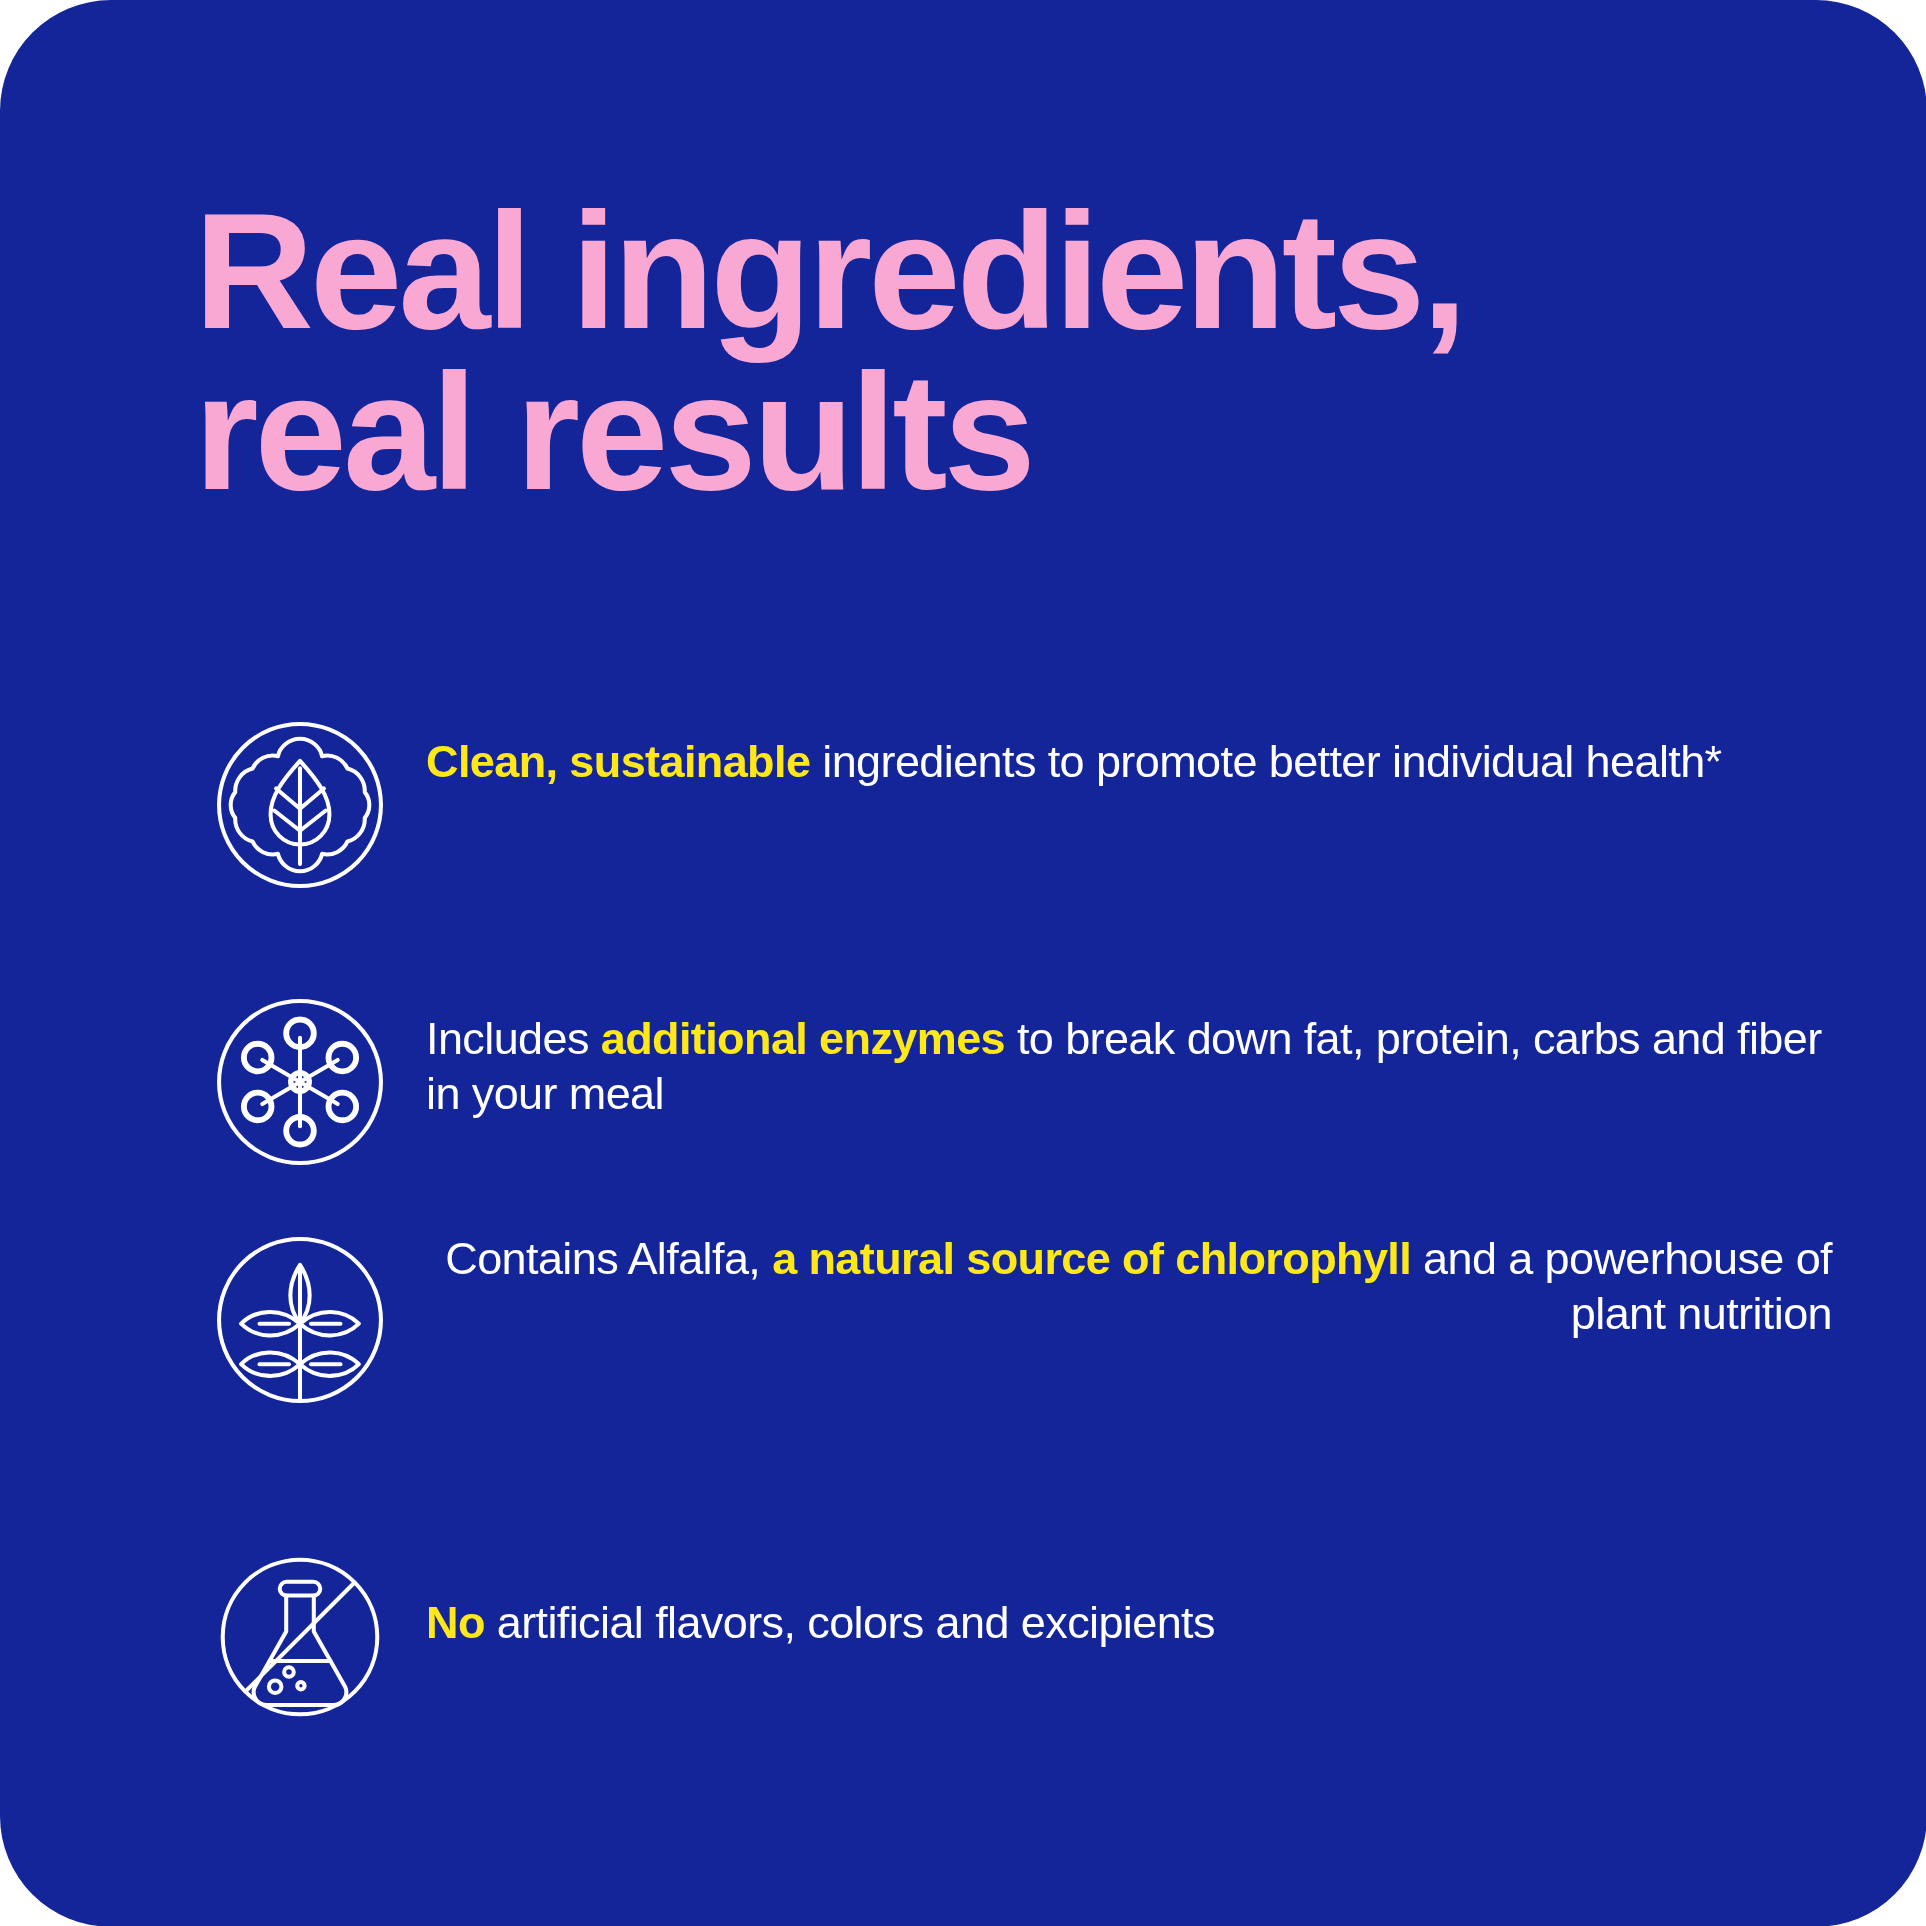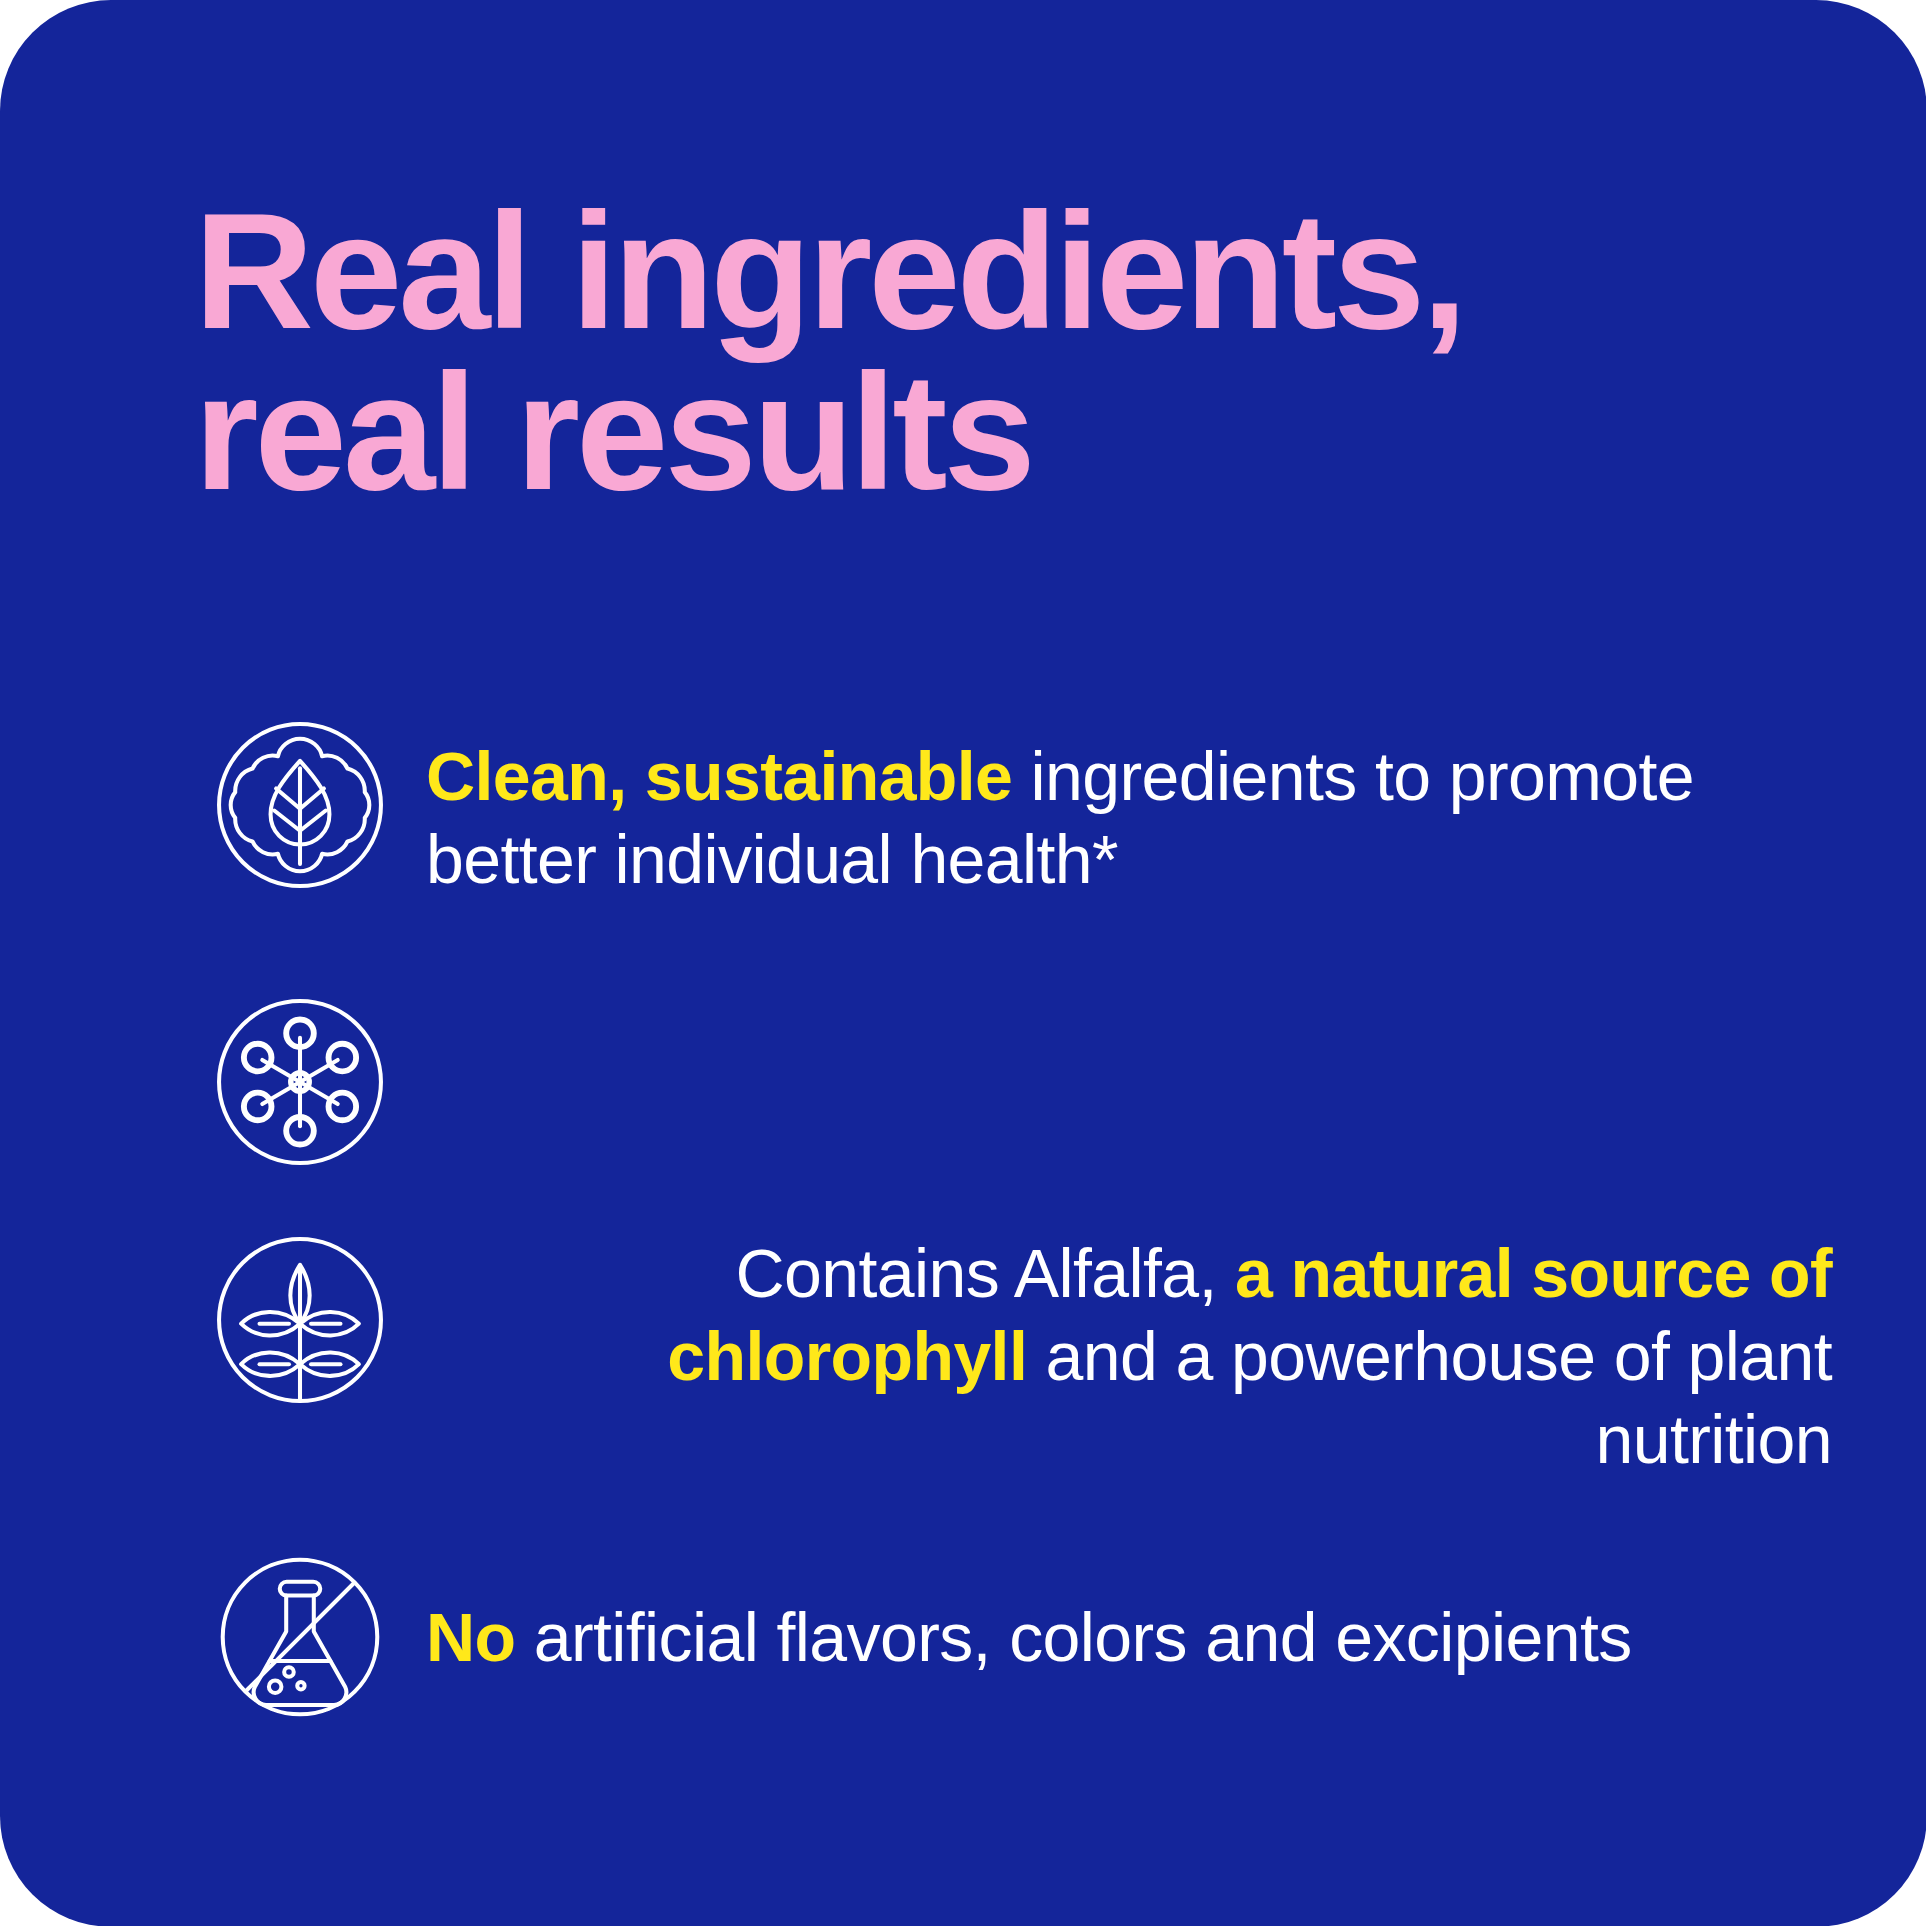--- a/index.html
+++ b/index.html
@@ -67,21 +67,21 @@
   .bullet-icon svg {
     display: block;
     width: 184px;
     height: 184px;
   }
 
   .bullet-text {
     flex: 1 1 auto;
     color: #ffffff;
     font-family: "Liberation Sans", sans-serif;
-    font-size: 68px;
+    font-size: 45px;
     line-height: 1.22;
     letter-spacing: -0.6px;
     padding-top: 26px;
   }
   .hi {
     color: #FFE81A;
     font-weight: bold;
   }
 
   
@@ -155,20 +155,23 @@
           <line x1="50" y1="50" x2="70.5" y2="62"></line>
           <circle cx="50" cy="50" r="5" stroke-width="3"></circle>
           <circle cx="50" cy="23.5" r="7.5" stroke-width="3.2"></circle>
           <circle cx="50" cy="76.5" r="7.5" stroke-width="3.2"></circle>
           <circle cx="27" cy="36.7" r="7.5" stroke-width="3.2"></circle>
           <circle cx="73" cy="36.7" r="7.5" stroke-width="3.2"></circle>
           <circle cx="27" cy="63.3" r="7.5" stroke-width="3.2"></circle>
           <circle cx="73" cy="63.3" r="7.5" stroke-width="3.2"></circle>
         </svg>
       </span>
+      <span class="bullet-text">
+        <span>Includes </span><span class="hi">additional enzymes</span><span> to break down fat, protein, carbs and fiber in your meal</span>
+      </span>
     </div>
 
     <div class="bullet" id="bullet-3">
       <span class="bullet-icon">
         <svg viewBox="0 0 100 100" xmlns="http://www.w3.org/2000/svg" fill="none" stroke="#ffffff" stroke-width="2.2" stroke-linecap="round" stroke-linejoin="round">
           <circle cx="50" cy="50" r="44"></circle>
           <line x1="50" y1="22" x2="50" y2="94"></line>
 
           <path d="M50 20 C57 31 57 43 50 52 C43 43 43 31 50 20 Z"></path>
 

